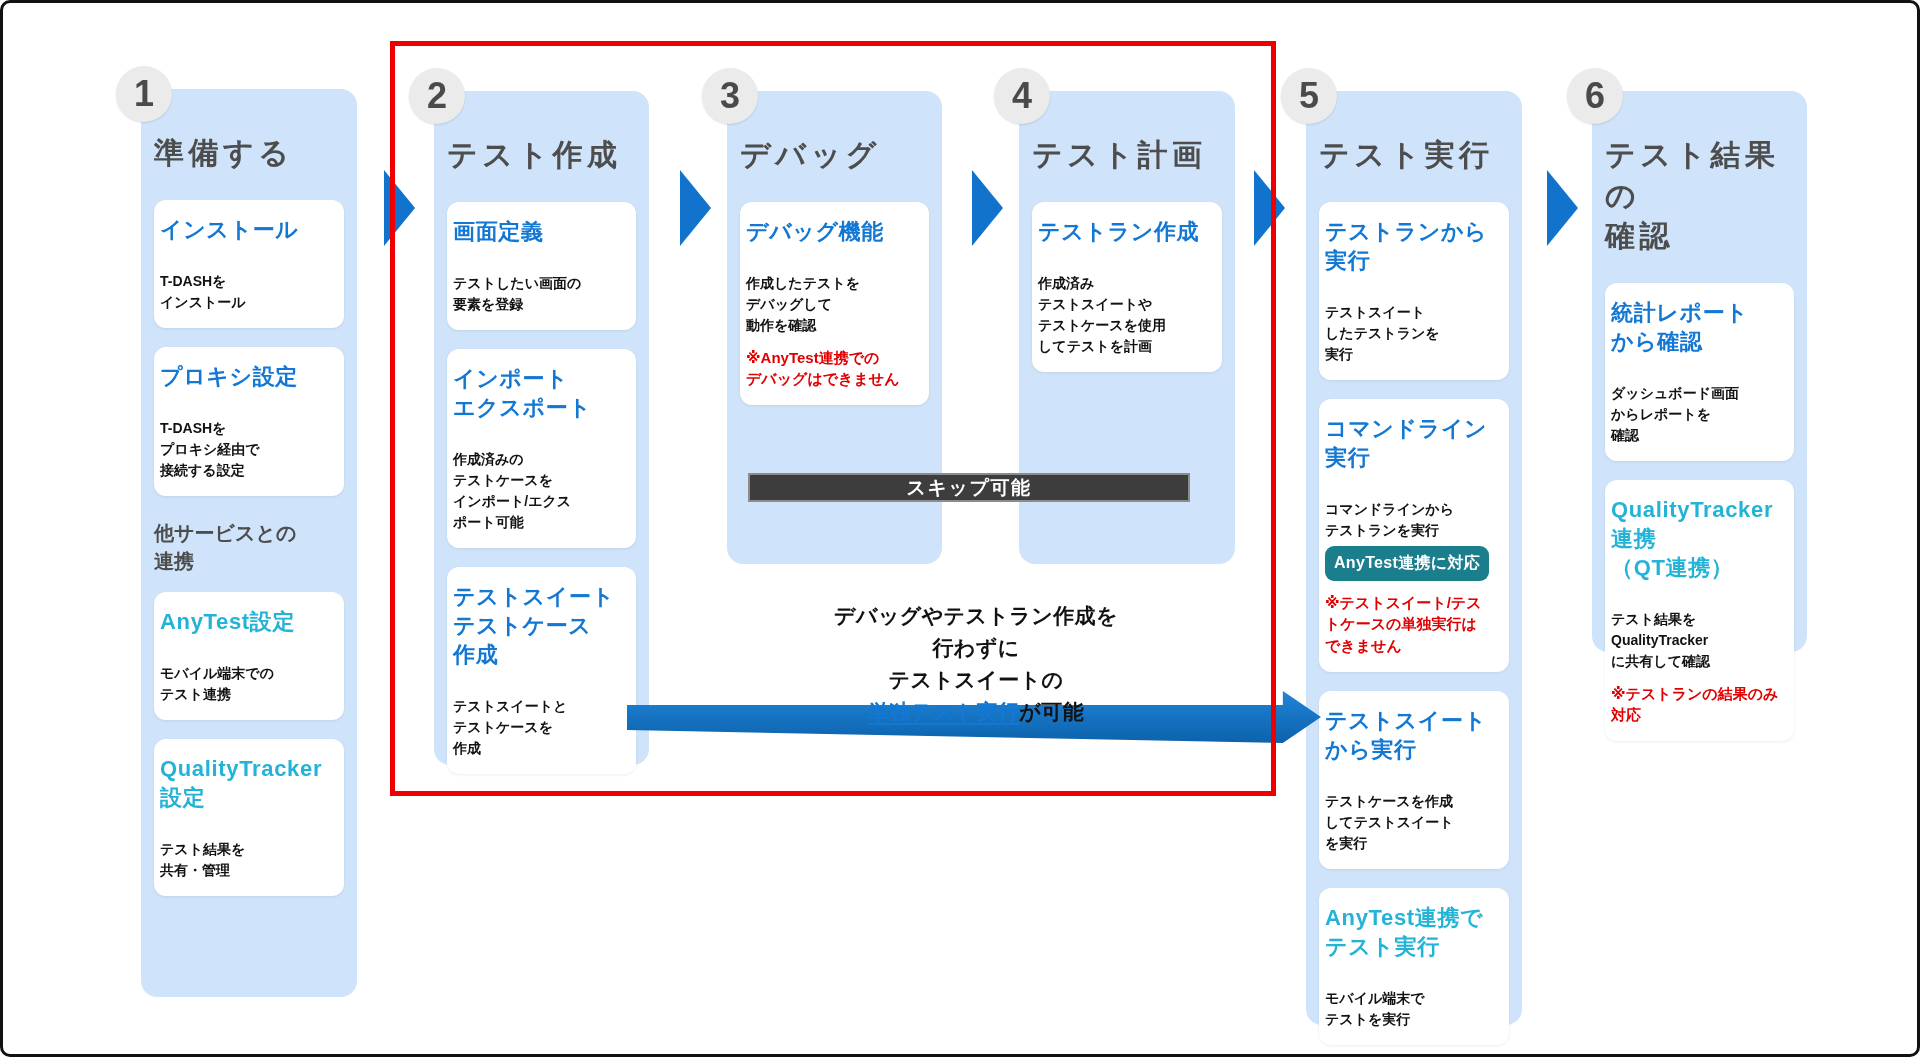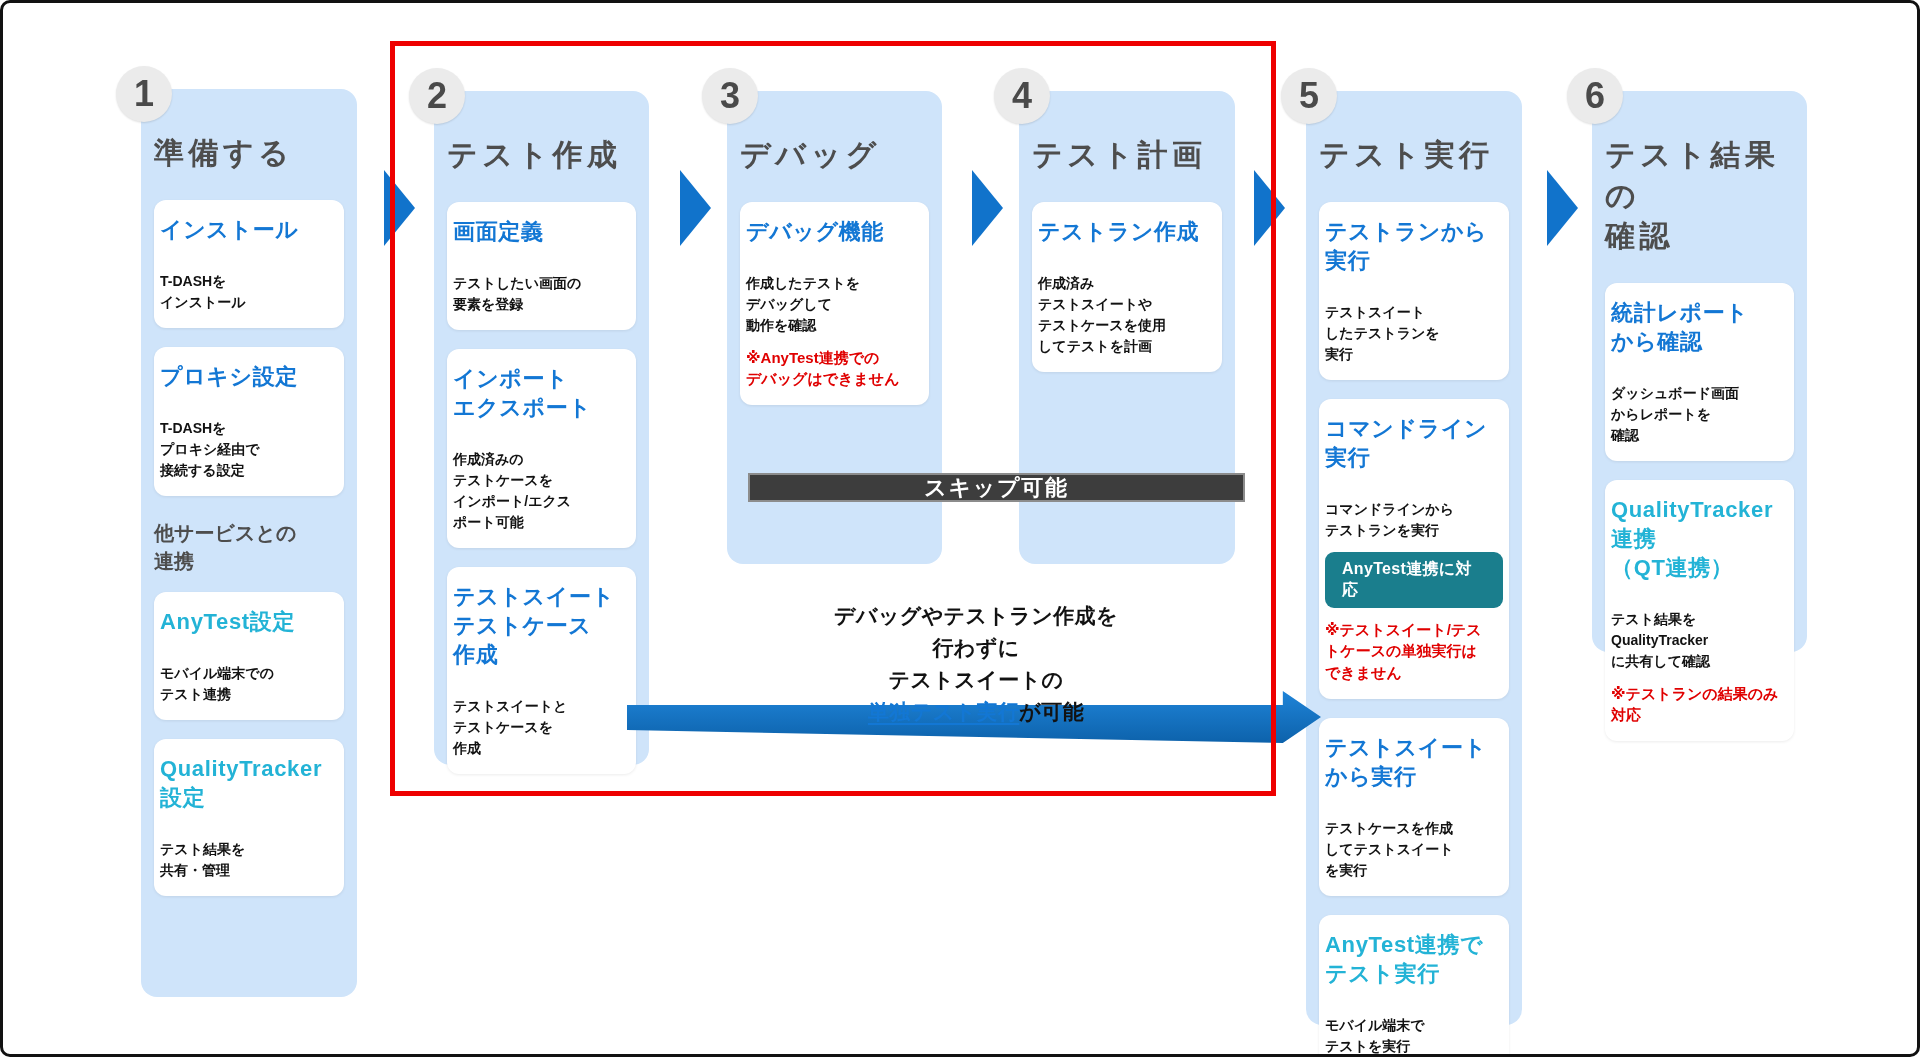--- a/index.html
+++ b/index.html
@@ -23,36 +23,36 @@
   .col-header{color:#4d4d4d;font-size:30px;letter-spacing:.15em;text-align:left;
               line-height:1.35;margin:14px 0 26px;white-space:pre-line;}
   .col-items{display:flex;flex-direction:column;gap:19px;}
 
   .card{background:#fff;border-radius:12px;padding:15px 6px;text-align:left;
         box-shadow:0 1px 3px rgba(0,0,0,.08);}
   .card-title{font-size:22px;line-height:1.32;letter-spacing:.03em;white-space:pre-line;}
   .card-title.blue{color:var(--card-title-blue,#1377d4);}
   .card-title.cyan{color:var(--card-title-cyan,#23b3d6);}
   .card-body{margin-top:27px;font-size:14px;color:#121212;line-height:1.5;white-space:pre-line;}
-  .badge-pill{display:inline-block;margin-top:11px;background:var(--badge-teal,#1a7e8d);color:#fff;
-              font-size:16px;padding:7px 17px;border-radius:9px;letter-spacing:.02em;}
+  .badge-pill{display:inline-block;margin-top:5px;background:var(--badge-teal,#1a7e8d);color:#fff;
+              font-size:16px;padding:7px 9px;border-radius:9px;letter-spacing:.02em;}
   .card-note{margin-top:11px;font-size:15px;color:var(--note-red,#e00000);line-height:1.45;white-space:pre-line;}
   .section-label{color:#4d4d4d;font-size:20px;line-height:1.4;
                  margin:4px 0 -2px;white-space:pre-line;}
 
   
   .flow-arrow{position:absolute;width:0;height:0;top:167px;z-index:8;
               border-top:38px solid transparent;border-bottom:38px solid transparent;
               border-left:31px solid var(--arrow-blue,#1173cb);}
   .fa1{left:381px;} .fa2{left:677px;} .fa3{left:969px;} .fa4{left:1251px;} .fa5{left:1544px;}
 
   
-  .skip-banner{position:absolute;left:745px;top:470px;width:497px;height:29px;z-index:30;
+  .skip-banner{position:absolute;left:745px;top:470px;width:442px;height:29px;z-index:30;
                background:var(--banner-bg,#3d3d3d);border:2px solid #8c8c8c;box-sizing:border-box;
-               color:#fff;font-size:22px;letter-spacing:.08em;display:flex;align-items:center;
+               color:#fff;font-size:19px;letter-spacing:.08em;display:flex;align-items:center;
                justify-content:center;}
 
   
   .center-note{position:absolute;left:773px;top:597px;width:400px;z-index:30;text-align:center;
                font-size:21px;line-height:1.52;color:#121212;letter-spacing:.02em;}
   .center-note .link{color:var(--card-title-blue,#1377d4);text-decoration:underline;
                      text-underline-offset:4px;text-decoration-thickness:2px;cursor:pointer;}
 
   
   .long-arrow{position:absolute;left:624px;top:688px;width:694px;height:52px;z-index:28;

